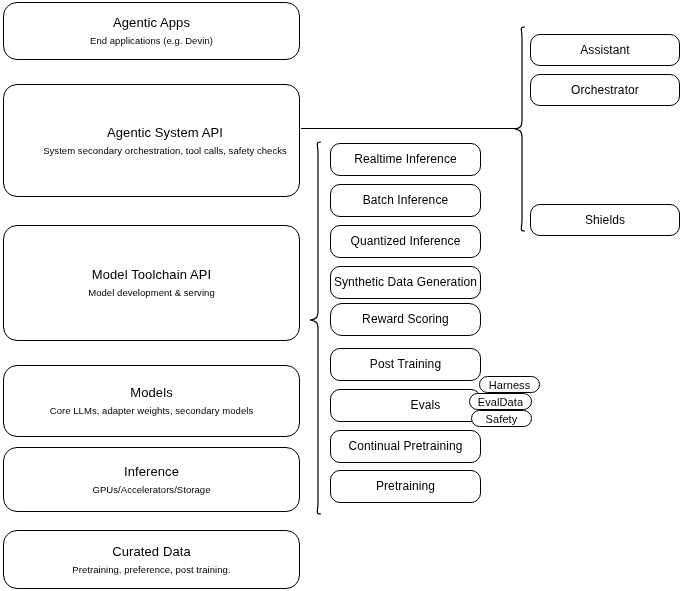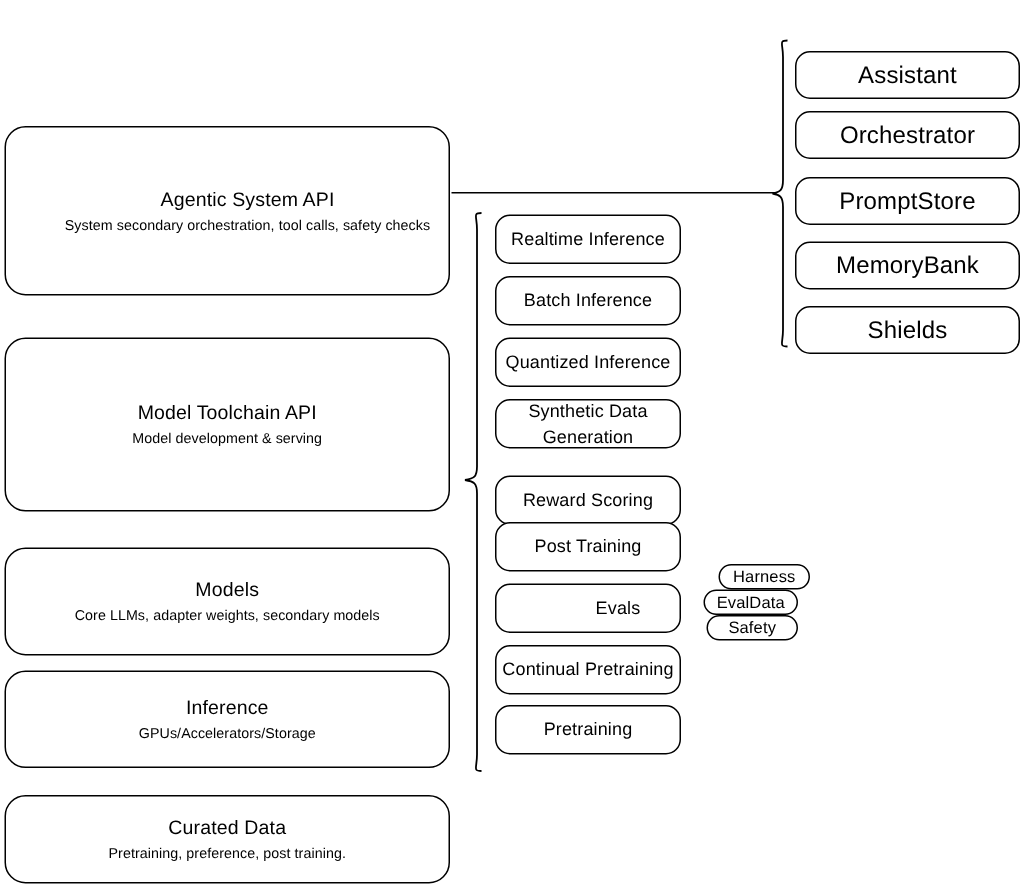--- a/index.html
+++ b/index.html
@@ -48,35 +48,35 @@
   
   .layer-box {
     left: 3px;
     width: 297px;
     border-radius: 14px;
   }
 
   
   .mid-box {
     left: 330px;
-    width: 124px;
+    width: 151px;
     height: 33px;
     border-radius: 10px;
     text-align: center;
   }
   .mid-box .title { font-size: 12px; }
 
   
   .right-box {
     left: 530px;
     width: 150px;
     height: 32px;
     border-radius: 10px;
   }
-  .right-box .title { font-size: 16px; }
+  .right-box .title { font-size: 12px; }
 
   
   .badge {
     position: absolute;
     box-sizing: border-box;
     background: #ffffff;
     border: 1px solid #000000;
     border-radius: 11px;
     height: 17px;
     display: flex;
@@ -102,20 +102,24 @@
     fill: none;
     stroke: #000000;
     stroke-width: 1.2;
   }
 </style>
 </head>
 <body>
 
 <div id="canvas">
 
+  <div class="node layer-box" style="top:2px;height:58px;">
+    <div class="title">Agentic Apps</div>
+    <div class="subtitle">End applications (e.g. Devin)</div>
+  </div>
 
   <div class="node layer-box" style="top:84px;height:113px;padding-left:27px;">
     <div class="title">Agentic System API</div>
     <div class="subtitle">System secondary orchestration, tool calls, safety checks</div>
   </div>
 
   <div class="node layer-box" style="top:225px;height:116px;">
     <div class="title">Model Toolchain API</div>
     <div class="subtitle">Model development &amp; serving</div>
   </div>
@@ -140,47 +144,41 @@
   <svg class="brace" style="left:513px;top:26px;" width="14" height="206" viewBox="0 0 14 206">
     <path d="M12 1 C 6 1, 9 3, 9 12 L 9 94 C 9 101, 7 102, 2 103 C 7 104, 9 105, 9 112 L 9 194 C 9 203, 6 205, 12 205"></path>
   </svg>
 
   <div class="node right-box" style="top:34px;">
     <div class="title">Assistant</div>
   </div>
   <div class="node right-box" style="top:74px;">
     <div class="title">Orchestrator</div>
   </div>
-  <div class="node right-box" style="top:118px;">
-    <div class="title">PromptStore</div>
-  </div>
-  <div class="node right-box" style="top:161px;">
-    <div class="title">MemoryBank</div>
-  </div>
   <div class="node right-box" style="top:204px;">
     <div class="title">Shields</div>
   </div>
 
   <svg class="brace" style="left:308px;top:141px;" width="14" height="374" viewBox="0 0 14 374">
     <path d="M13 1 C 7 1, 10 3, 10 12 L 10 170 C 10 177, 8 178, 2 179 C 8 180, 10 181, 10 188 L 10 362 C 10 371, 7 373, 13 373"></path>
   </svg>
 
   <div class="node mid-box" style="top:143px;">
     <div class="title">Realtime Inference</div>
   </div>
   <div class="node mid-box" style="top:184px;">
     <div class="title">Batch Inference</div>
   </div>
   <div class="node mid-box" style="top:225px;">
     <div class="title">Quantized Inference</div>
   </div>
   <div class="node mid-box" style="top:266px;">
     <div class="title">Synthetic Data Generation</div>
   </div>
-  <div class="node mid-box" style="top:317px;">
+  <div class="node mid-box" style="top:303px;border-radius:12px;">
     <div class="title">Reward Scoring</div>
   </div>
   <div class="node mid-box" style="top:348px;">
     <div class="title">Post Training</div>
   </div>
   <div class="node mid-box" style="top:389px;padding-left:40px;">
     <div class="title">Evals</div>
   </div>
   <div class="node mid-box" style="top:470px;">
     <div class="title">Pretraining</div>

